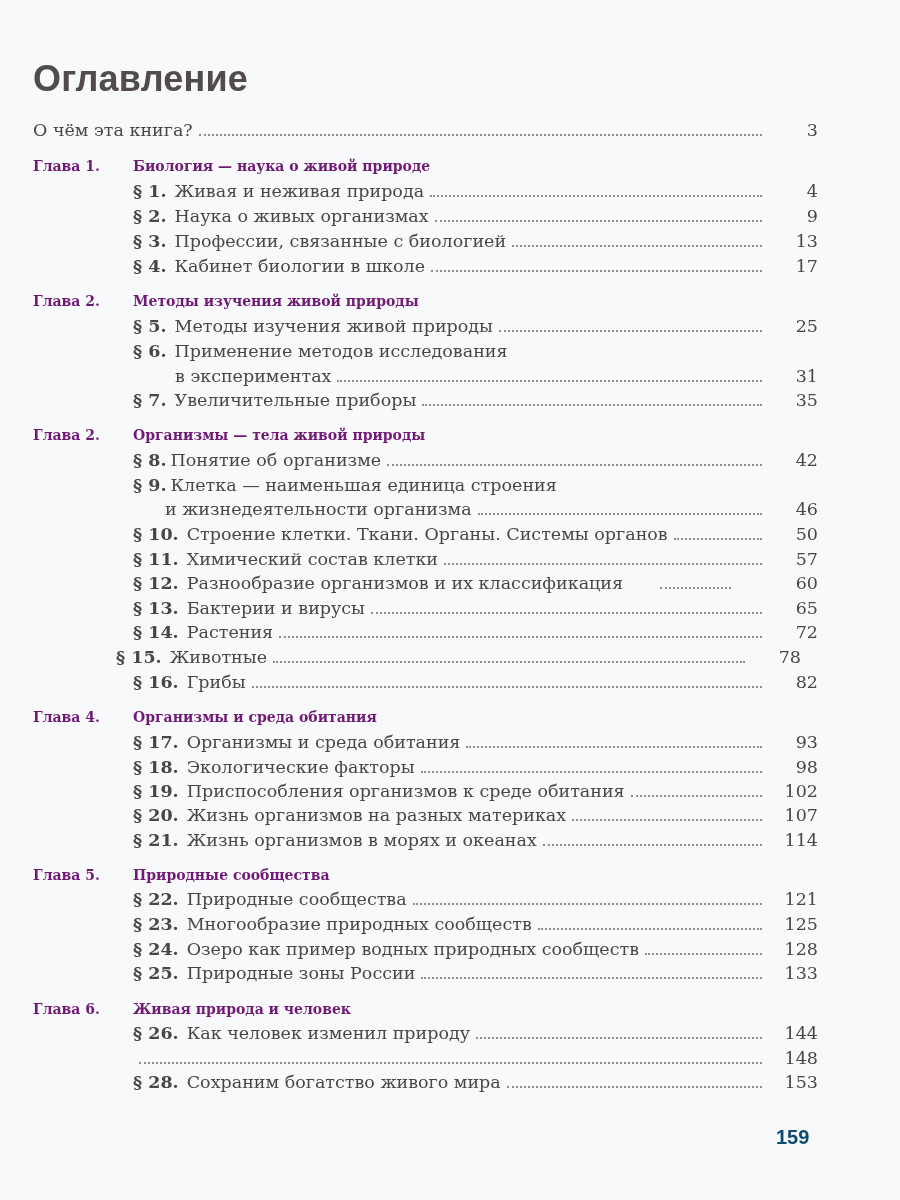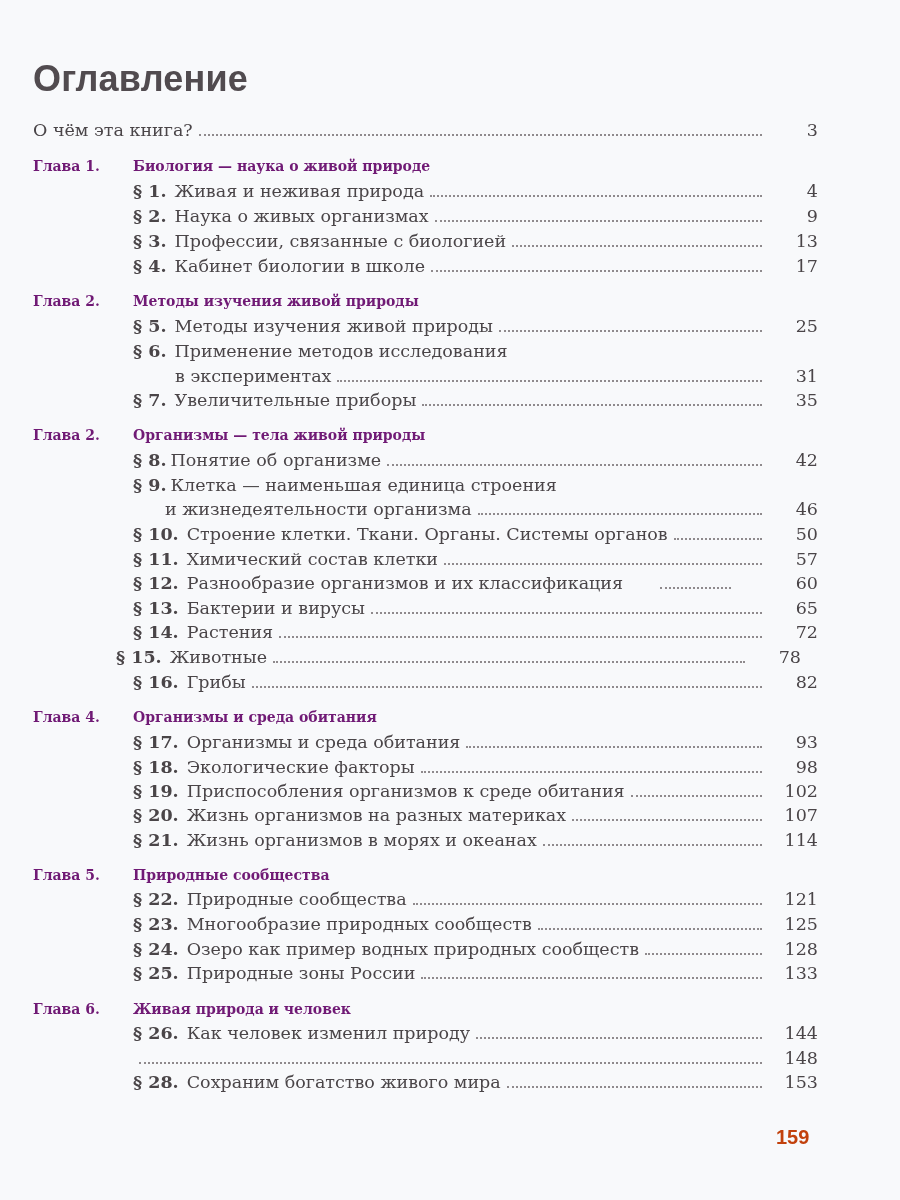--- a/index.html
+++ b/index.html
@@ -28,21 +28,21 @@
   }
   .line .pg { width: 50px; text-align: right; flex: 0 0 auto; }
   .chap {
     position: absolute; left: 33px; height: 24px; line-height: 24px;
     font-size: 14px; font-weight: bold; white-space: nowrap; color: #701a75;
   }
   .chap .lbl { display: inline-block; width: 100px; }
   .pagenum {
     position: absolute; left: 776px; top: 1126px;
     font-family: "Liberation Sans", "DejaVu Sans", sans-serif;
-    font-weight: bold; font-size: 20px; color: #c2410c;
+    font-weight: bold; font-size: 20px; color: #0c4a6e;
   }
 </style>
 </head>
 <body>
 
 <div class="page">
 
   <div class="title">Оглавление</div>
 
   <div class="line" style="left:33px; top:118px; width:785px;">

